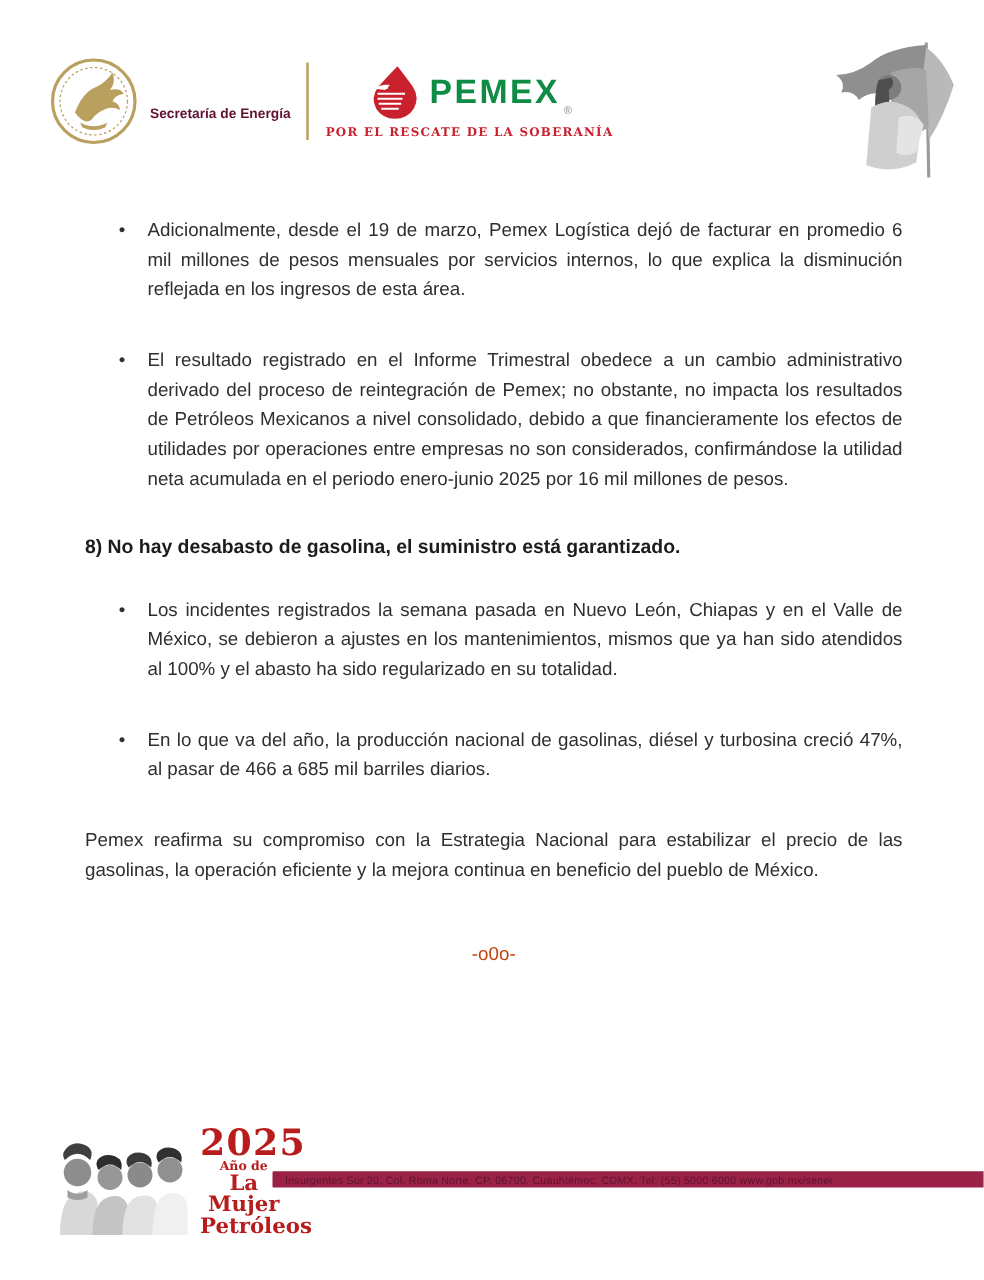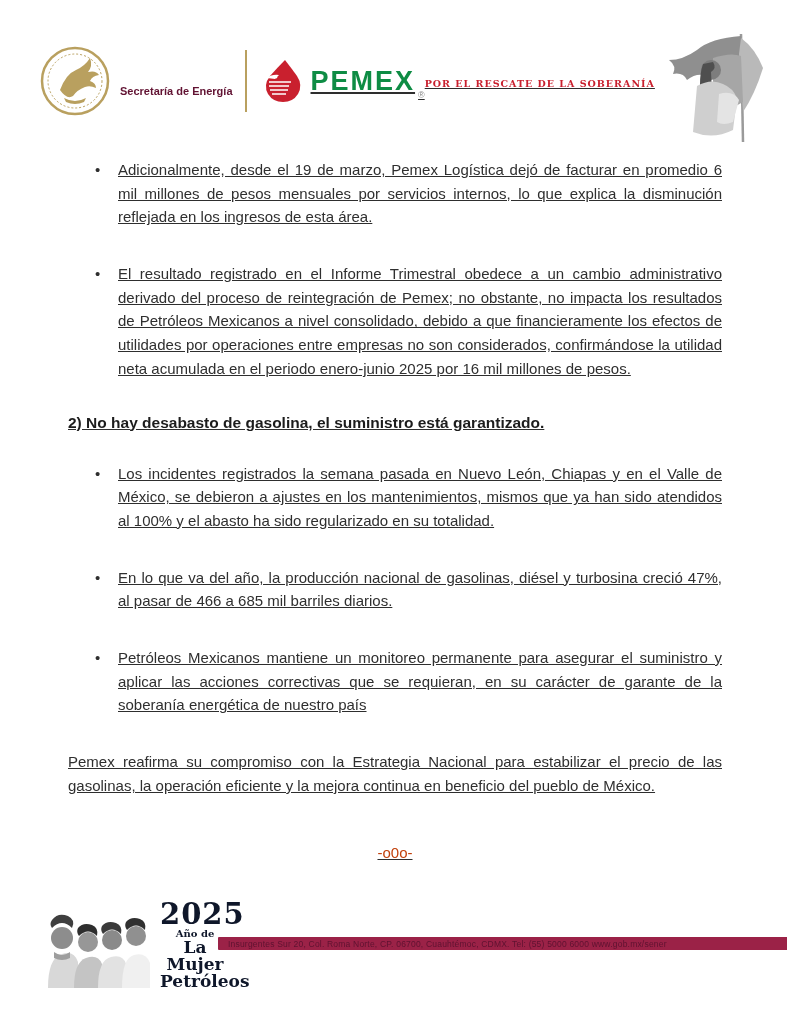--- a/index.html
+++ b/index.html
@@ -21,38 +21,38 @@
     font-family:"DejaVu Serif", serif;
     font-weight:bold;
     font-size:40px;line-height:42px;
     color:#611232;letter-spacing:.5px;
   }
   .sener-subtitle{
     font-size:11px;font-weight:bold;color:#611232;
     margin-top:20px;margin-left:2px;
   }
   .logo-divider{width:2px;height:62px;background:#b9a05f;margin:0 14px 0 12px;}
-  .pemex-block{display:flex;flex-direction:row;align-items:center;text-decoration:underline;}
+  .pemex-block{display:flex;flex-direction:column;align-items:center;}
   .pemex-top{display:flex;align-items:center;}
   .pemex-drop{width:44px;height:46px;}
   .pemex-wordmark{
     font-size:27px;font-weight:bold;color:#0e8c44;
     letter-spacing:2px;margin-left:6px;
     font-family:"Liberation Sans", sans-serif;
   }
   .pemex-reg{font-size:9px;color:#8a8a8a;margin-left:3px;align-self:flex-end;margin-bottom:4px;}
   .pemex-tagline{
     font-family:"DejaVu Serif", serif;
     font-size:9.5px;font-weight:bold;color:#c9202e;
     letter-spacing:1px;margin-top:4px;white-space:nowrap;
   }
   .flag-figure{position:absolute;top:24px;right:12px;width:122px;height:126px;}
 
   
-  .content{position:absolute;top:158px;left:68px;right:65px;text-decoration:underline;}
+  .content{position:absolute;top:173px;left:68px;right:65px;}
   .doc-text{font-size:15px;line-height:1.58;text-align:justify;color:#2f2f2f;}
   ul.bullets{list-style:none;margin:0;padding:0;}
   ul.bullets li{
     position:relative;
     padding-left:50px;
     margin-bottom:33px;
   }
   ul.bullets li::before{
     content:"•";
     position:absolute;left:27px;top:0;
@@ -64,21 +64,21 @@
   }
   .closing{margin-top:2px;}
   .end-mark{
     text-align:center;margin-top:47px;
     font-size:15px;color:#c2410c;
   }
 
   
   .footer{position:absolute;left:0;right:0;bottom:0;height:140px;}
   .women-figure{position:absolute;left:38px;top:8px;width:120px;height:100px;}
-  .year-block{position:absolute;left:160px;top:16px;width:70px;text-align:center;color:#0f172a;}
+  .year-block{position:absolute;left:160px;top:16px;width:70px;text-align:center;color:#b91c1c;}
   .year-number{
     font-family:"DejaVu Serif", serif;
     font-weight:bold;font-size:29px;line-height:28px;letter-spacing:1px;
   }
   .year-line1{font-family:"DejaVu Serif", serif;font-weight:bold;font-size:10px;line-height:11px;}
   .year-line23{font-family:"DejaVu Serif", serif;font-weight:bold;font-size:17px;line-height:17px;}
   .address-bar{
     position:absolute;left:218px;top:53px;width:608px;height:13px;
     background:#9b2247;border-radius:1px;
     display:flex;align-items:center;overflow:hidden;
@@ -146,31 +146,28 @@
 
     <ul class="bullets doc-text">
       <li>
         <span>Adicionalmente, desde el 19 de marzo, Pemex Logística dejó de facturar en promedio 6 mil millones de pesos mensuales por servicios internos, lo que explica la disminución reflejada en los ingresos de esta área.</span>
       </li>
       <li>
         <span>El resultado registrado en el Informe Trimestral obedece  a un cambio administrativo derivado del proceso de reintegración de Pemex; no obstante, no impacta los resultados de Petróleos Mexicanos a nivel consolidado, debido a que financieramente los efectos de utilidades por operaciones entre empresas no son considerados, confirmándose la utilidad neta acumulada en el periodo enero-junio 2025 por 16 mil millones de pesos.</span>
       </li>
     </ul>
 
-    <p class="section-heading">2) No hay desabasto de gasolina, el suministro está garantizado.</p>
+    <p class="section-heading">8) No hay desabasto de gasolina, el suministro está garantizado.</p>
 
     <ul class="bullets doc-text">
       <li>
         <span>Los incidentes registrados la semana pasada en Nuevo León, Chiapas y en el Valle de México, se debieron a ajustes en los mantenimientos, mismos que ya han sido atendidos al 100% y el abasto ha sido regularizado en su totalidad.</span>
       </li>
       <li>
         <span>En lo que va del año, la producción nacional de gasolinas, diésel y turbosina creció 47%, al pasar de 466 a 685 mil barriles diarios.</span>
-      </li>
-      <li>
-        <span>Petróleos Mexicanos mantiene un monitoreo permanente para asegurar el suministro y aplicar las acciones correctivas que se requieran, en su carácter de garante de la soberanía energética de nuestro país</span>
       </li>
     </ul>
 
     <p class="doc-text closing">Pemex reafirma su compromiso con la Estrategia Nacional para estabilizar el precio de las gasolinas, la operación eficiente y la mejora continua en beneficio del pueblo de México.</p>
 
     <p class="end-mark">-o0o-</p>
   </div>
 
   <div class="footer">
 

